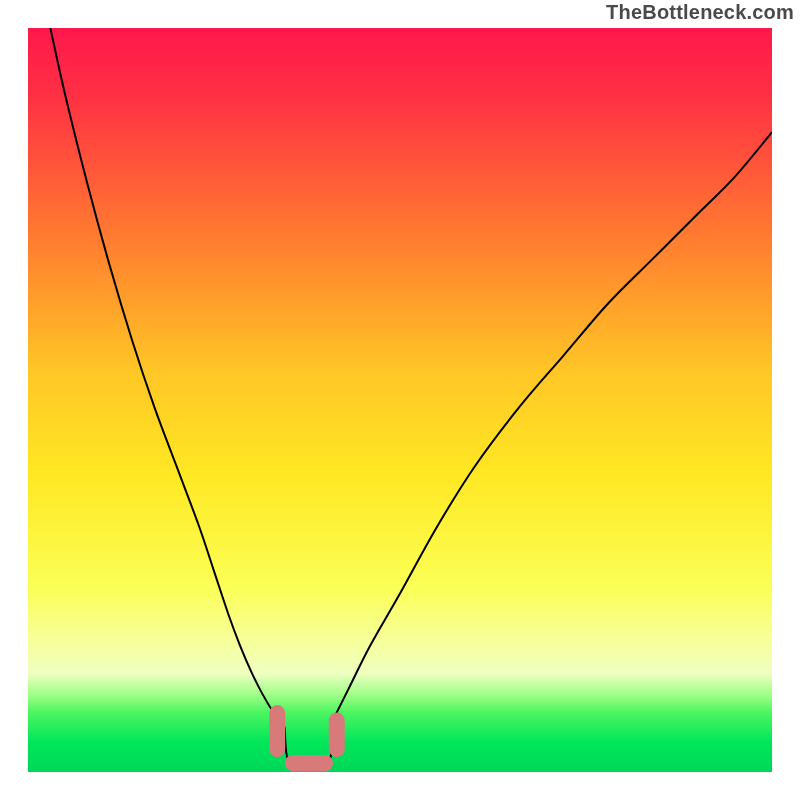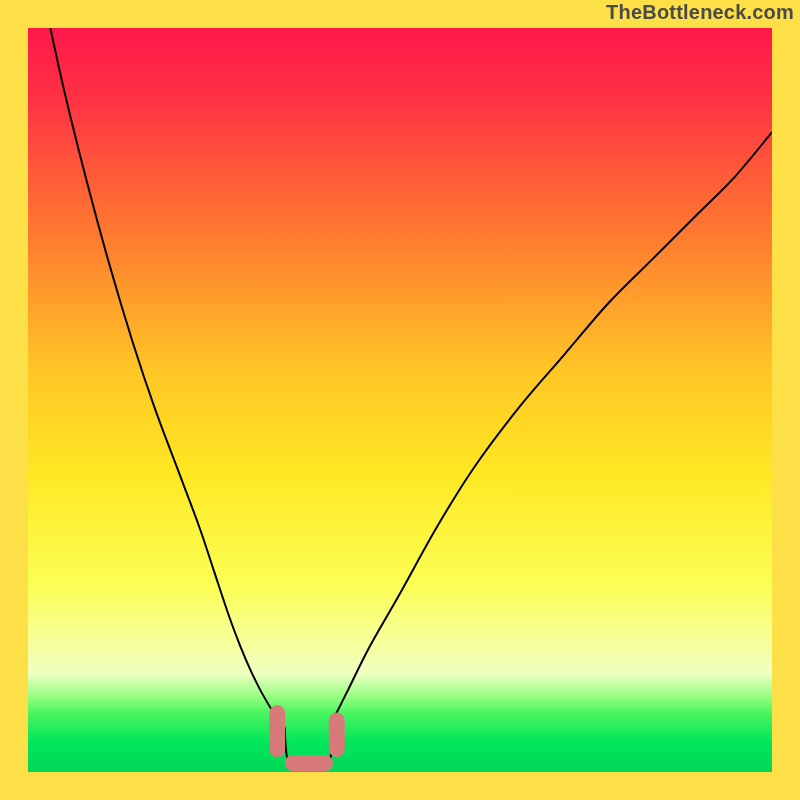--- a/index.html
+++ b/index.html
@@ -8,21 +8,21 @@
     width: 800px;
     height: 800px;
     overflow: hidden;
     background: #000;
     font-family: Arial, Helvetica, sans-serif;
   }
   .stage {
     position: relative;
     width: 800px;
     height: 800px;
-    background: #fde047;
+    background: #ffffff;
   }
   .watermark {
     position: absolute;
     top: 1px;
     right: 6px;
     color: #4a4a4a;
     font-size: 20px;
     font-weight: 600;
     letter-spacing: 0.2px;
     z-index: 50;

